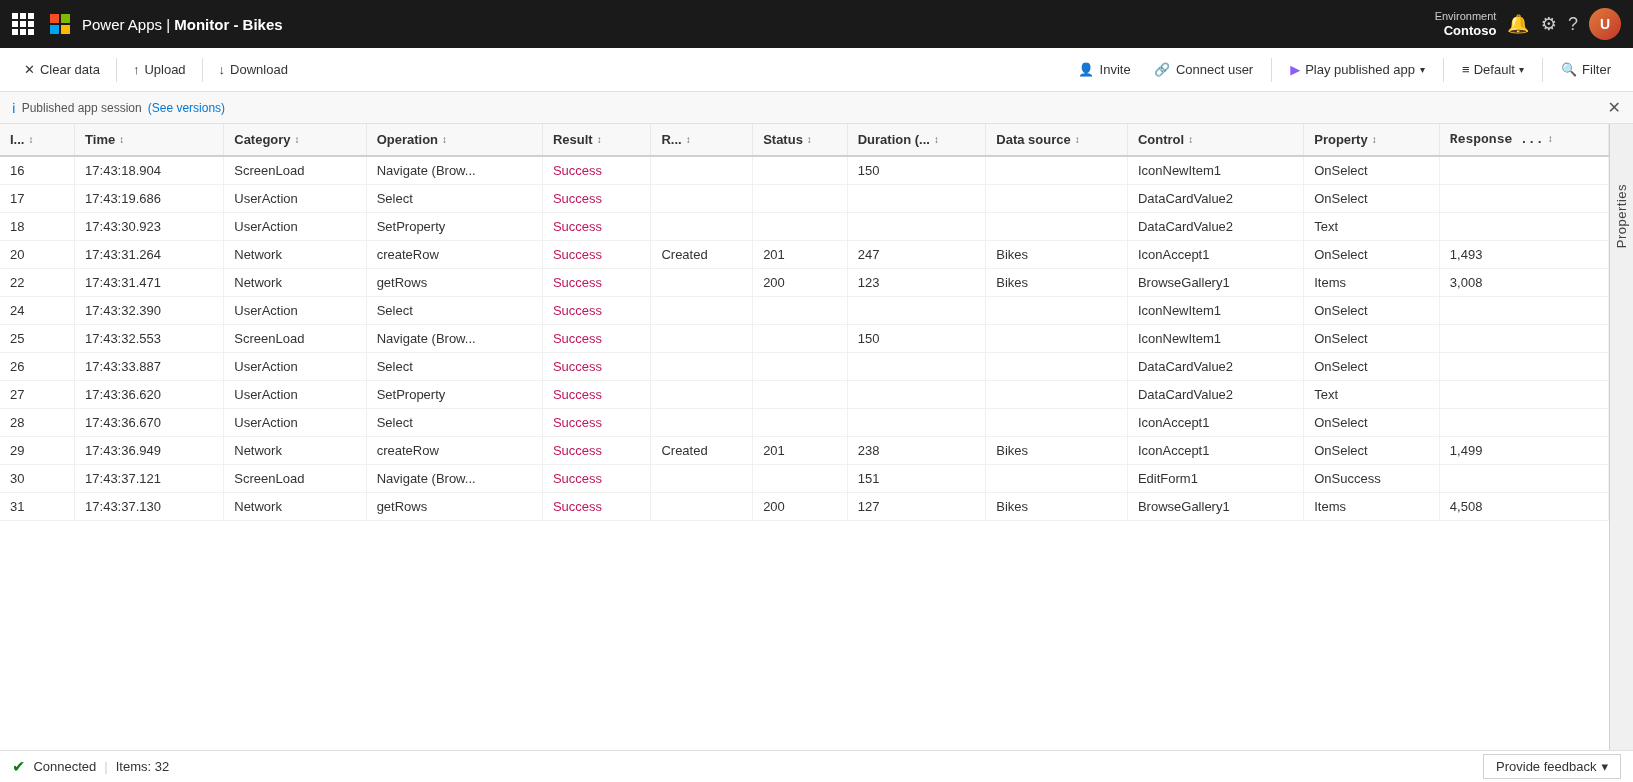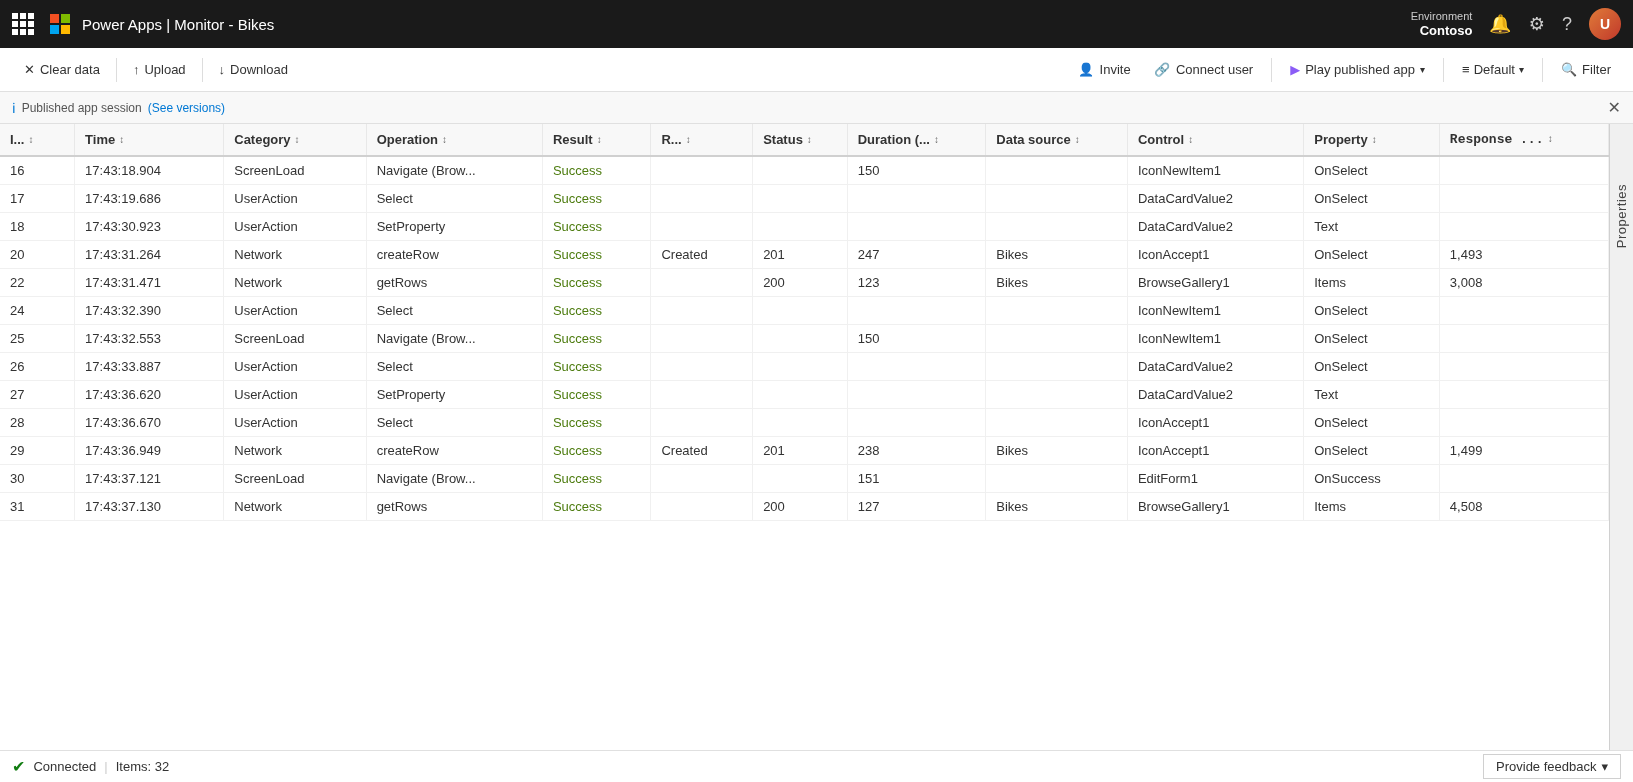--- a/index.html
+++ b/index.html
@@ -17,22 +17,22 @@
     }
     #topbar .grid-icon { display: grid; grid-template-columns: repeat(3,6px); grid-template-rows: repeat(3,6px); gap: 2px; margin-right: 4px; }
     #topbar .grid-icon span { background: #fff; display: block; }
     .ms-logo { display: flex; gap: 2px; width: 20px; height: 20px; flex-wrap: wrap; }
     .ms-logo span { width: 9px; height: 9px; }
     .ms-logo .r { background: #f25022; }
     .ms-logo .g { background: #7fba00; }
     .ms-logo .b { background: #00a4ef; }
     .ms-logo .y { background: #ffb900; }
     .topbar-title { font-size: 15px; color: #fff; font-weight: 400; }
-    .topbar-title strong { font-weight: 400; }
-    .topbar-right { margin-left: auto; display: flex; align-items: center; gap: 17px; }
+    .topbar-title strong { font-weight: 700; }
+    .topbar-right { margin-left: auto; display: flex; align-items: center; gap: 11px; }
     .env-block { text-align: right; line-height: 1.2; }
     .env-block .env-label { font-size: 11px; color: #ccc; }
     .env-block .env-name { font-size: 13px; color: #fff; font-weight: 600; }
     .topbar-icon { color: #ccc; font-size: 18px; cursor: pointer; }
     .avatar { width: 32px; height: 32px; border-radius: 50%; background: linear-gradient(135deg, #e07b39, #c0392b); display: flex; align-items: center; justify-content: center; color: #fff; font-size: 14px; font-weight: 600; }
 
     
     #toolbar {
       height: 44px;
       border-bottom: 1px solid #e0e0e0;
@@ -112,21 +112,21 @@
     .sort-icon { font-size: 10px; color: #666; }
 
     td {
       padding: 6px 10px;
       border-bottom: 1px solid #f0f0f0;
       border-right: 1px solid #f0f0f0;
       color: #333;
       white-space: nowrap;
     }
 
-    .success-text { color: #4d7c0f; }
+    .success-text { color: #be185d; }
 
     
     #properties-panel {
       width: 24px;
       background: #f0f0f0;
       border-left: 1px solid #d0d0d0;
       display: flex;
       align-items: flex-start;
       justify-content: center;
       padding-top: 60px;

